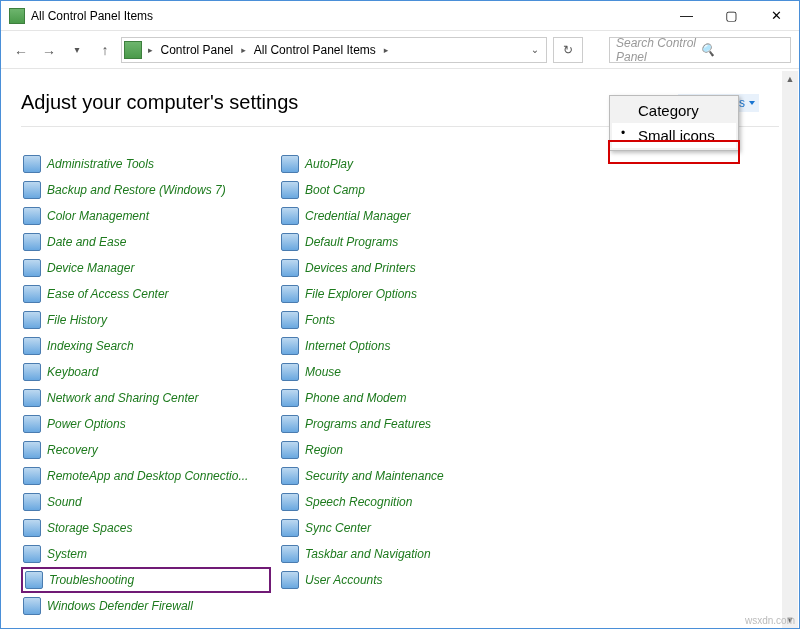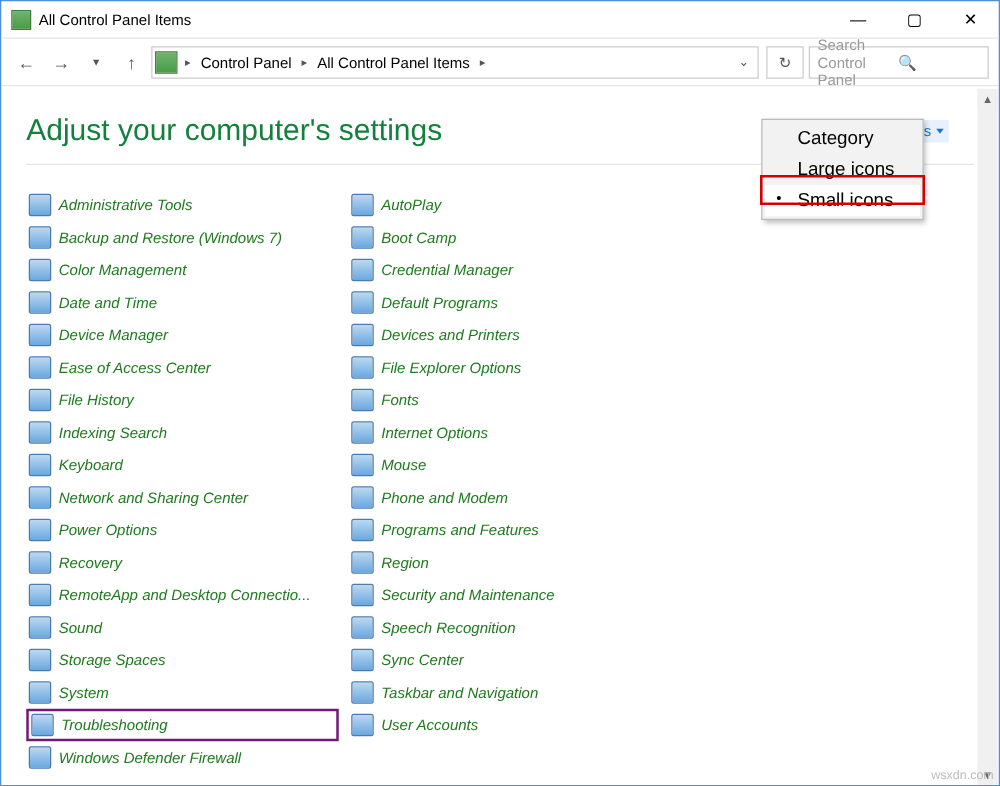--- a/index.html
+++ b/index.html
@@ -73,21 +73,21 @@
   .crumb {
     display:flex;align-items:center;gap:2px;
     padding:0 2px;height:100%;
   }
   .crumb-sep { color:#555; font-size:9px; padding:0 2px;}
   .addr-drop { width:18px;text-align:center;color:#555;font-size:10px;}
   .refresh {
     width:30px;height:26px;border:1px solid #ccc;display:flex;align-items:center;justify-content:center;color:#555;margin-left:2px;
   }
   .searchbox {
-    width:144px;height:26px;border:1px solid #ccc;display:flex;align-items:center;padding:0 6px;margin-left:0;color:#999;
+    width:182px;height:26px;border:1px solid #ccc;display:flex;align-items:center;padding:0 6px;margin-left:22px;color:#999;font-style:italic;
   }
   .searchbox span { flex:1; }
   .search-glass { color:#777; }
 
   
   .content {
     position: absolute;
     top: 70px; bottom: 0; left: 0; right: 0;
     overflow: hidden;
   }
@@ -99,22 +99,22 @@
     position:absolute; left:0; width:16px; height:16px;
     background:#f0f0f0; display:flex;align-items:center;justify-content:center;font-size:9px;color:#666;
   }
   .scroll-up { top:0; } .scroll-dn { bottom:0; }
   .heading-row {
     display:flex;align-items:center;
     padding: 20px 40px 8px 20px;
   }
   .heading {
     flex:1;
-    color:#15803d;
-    font-size:24px;
+    color:#000000;
+    font-size:20px;
   }
   .viewby { color:#666; font-size:12px; }
   .viewby-dd {
     color:#1a75d1; margin-left:6px; padding:2px 14px 2px 6px;
     position:relative; background:#e8f1fb;
   }
   .viewby-dd::after {
     content:""; position:absolute; right:4px; top:50%;
     border-left:3px solid transparent;border-right:3px solid transparent;border-top:4px solid #1a75d1;
     transform:translateY(-50%);
@@ -234,21 +234,21 @@
         <div class="item">
             <div class="ico"></div>
             <span>Backup and Restore (Windows 7)</span>
           </div>
         <div class="item">
             <div class="ico"></div>
             <span>Color Management</span>
           </div>
         <div class="item">
             <div class="ico"></div>
-            <span>Date and Time</span>
+            <span>Date and Ease</span>
           </div>
         <div class="item">
             <div class="ico"></div>
             <span>Device Manager</span>
           </div>
         <div class="item">
             <div class="ico"></div>
             <span>Ease of Access Center</span>
           </div>
         <div class="item">
@@ -374,19 +374,18 @@
     </div>
 
     <div class="scroll-track">
       <div class="scroll-up">▲</div>
       <div class="scroll-dn">▼</div>
     </div>
   </div>
 
   <div class="dropdown">
     <div class="dd-item">Category</div>
-    <div class="dd-item">Large icons</div>
     <div class="dd-item selected">Small icons</div>
     <div class="dd-highlight" style="left:-2px;right:-2px;top:44px;height:24px;"></div>
   </div>
 
   <div class="watermark">wsxdn.com</div>
 </div>
 
 </body></html>

